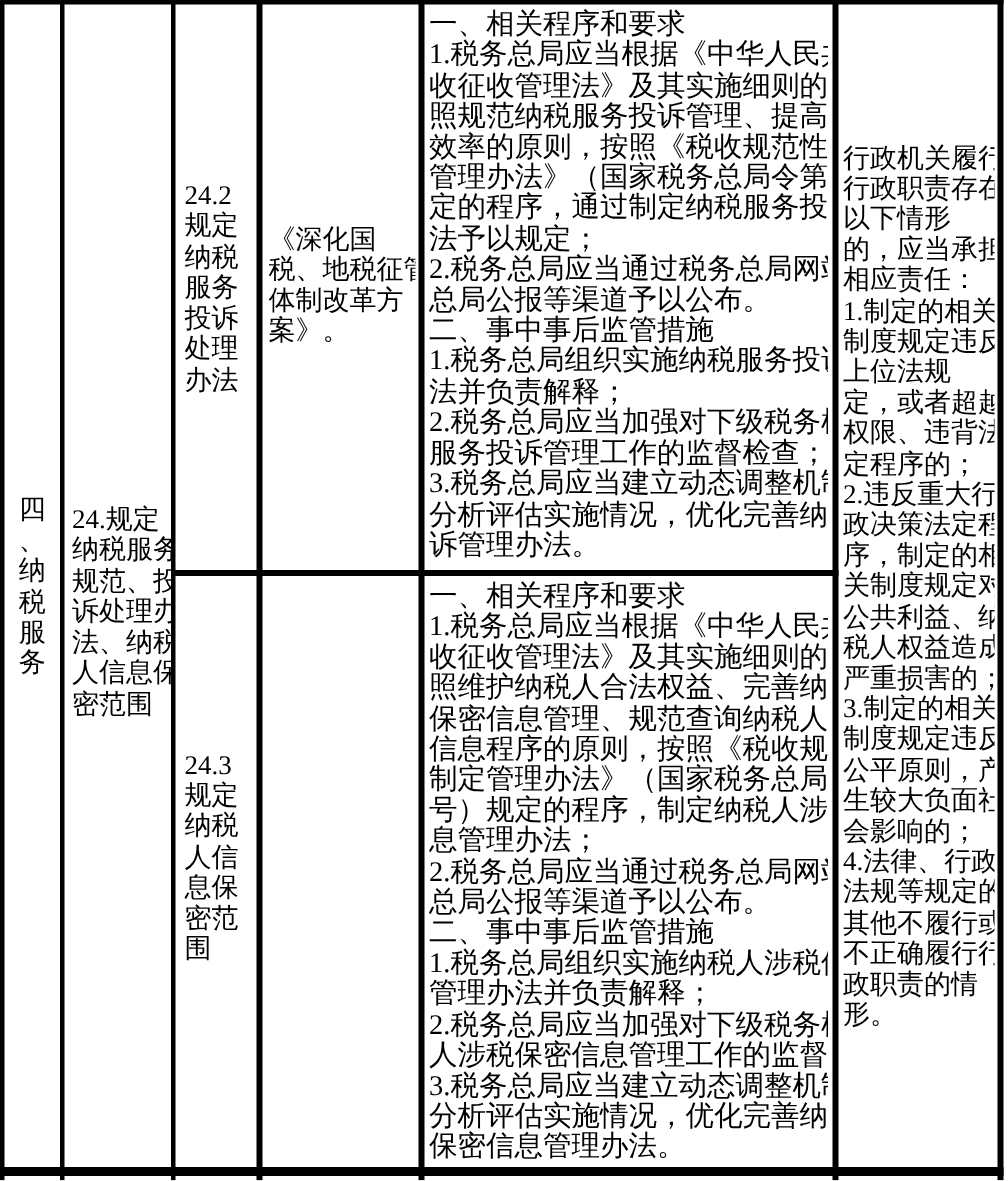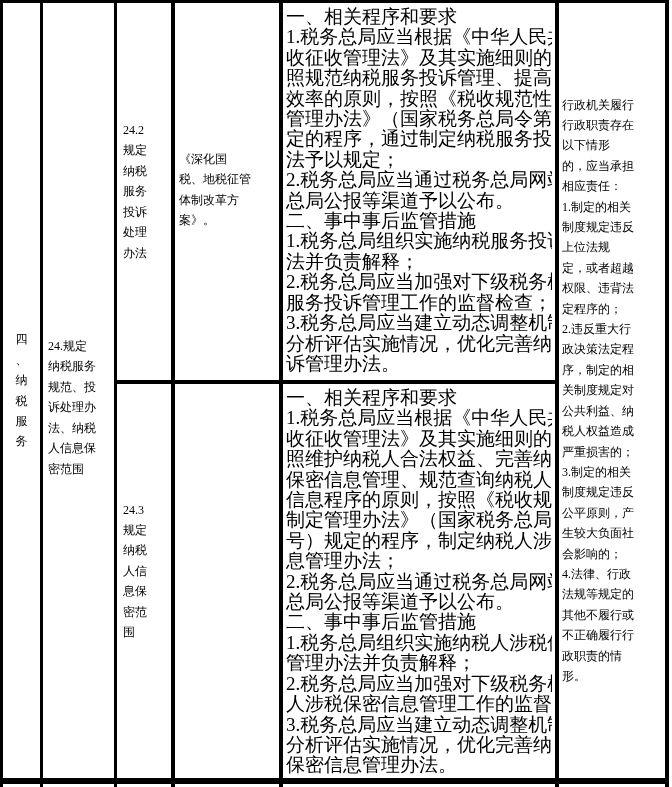--- a/index.html
+++ b/index.html
@@ -3,21 +3,21 @@
 <meta charset="utf-8">
 <style>
   html,body { margin:0; padding:0; background:#ffffff; }
   .page {
     position:relative; width:672px; height:787px; background:#ffffff;
     font-family:"Liberation Serif","DejaVu Serif",serif;
     color:#000; overflow:hidden;
   }
   .cell {
     position:absolute; overflow:hidden;
-    font-size:12px; line-height:20.4px;
+    font-size:18px; line-height:20.4px;
   }
   .cell .txt { white-space:pre; display:block; }
   .vcenter { display:flex; align-items:center; }
   .hcenter { justify-content:center; text-align:center; }
   .proc { font-size:19px; padding-top:4px; }
   .vline, .hline { position:absolute; background:#000; }
 </style>
 </head>
 <body>
 

